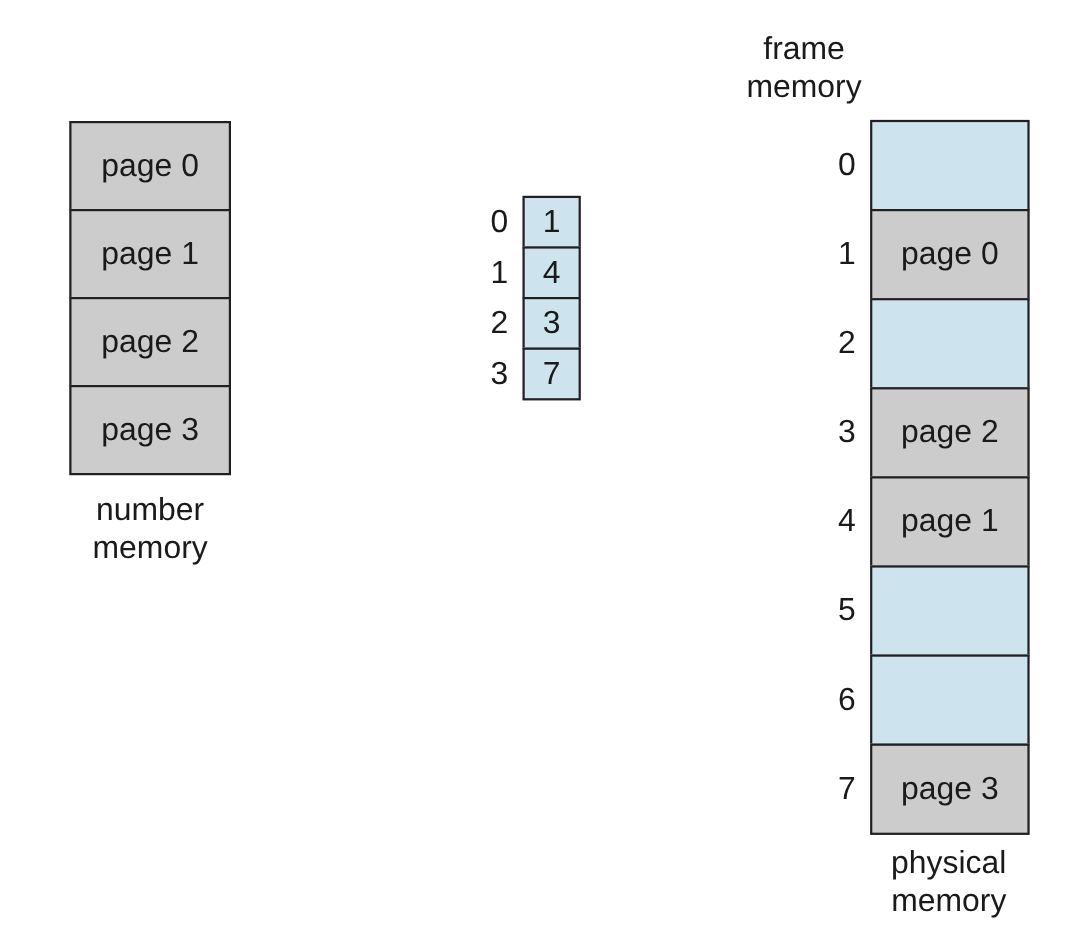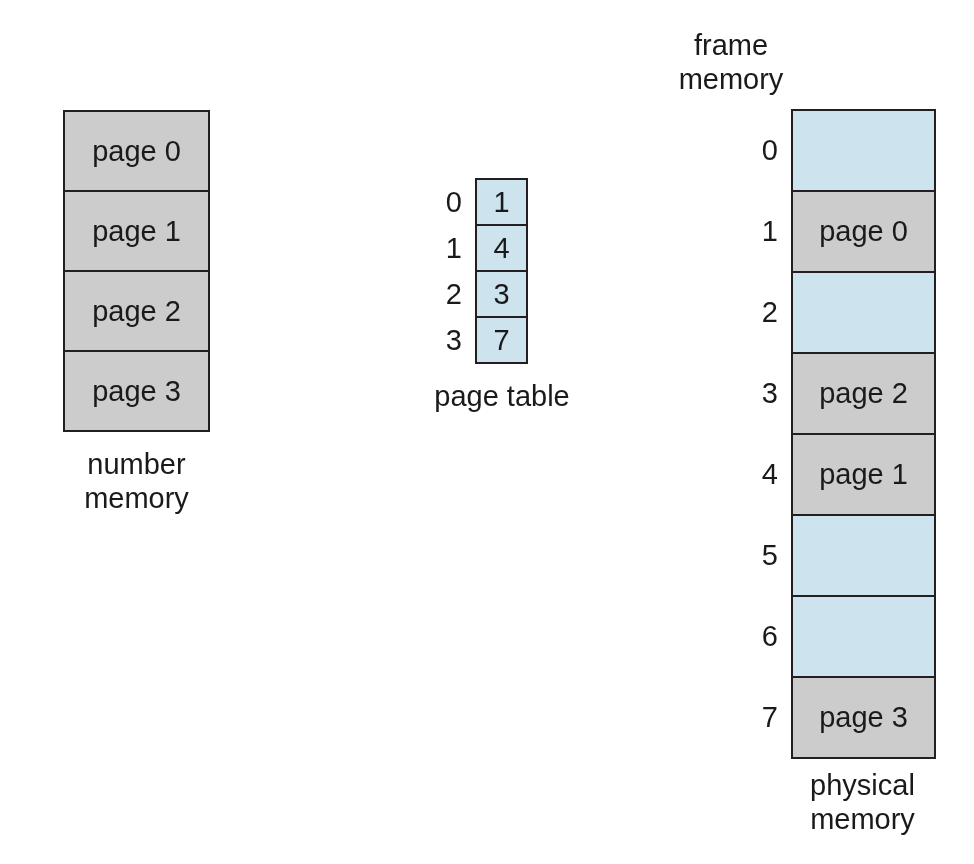--- a/index.html
+++ b/index.html
@@ -106,21 +106,20 @@
     </div>
     <div class="pt-row">
       <span class="pt-index">2</span>
       <span class="pt-cell">3</span>
     </div>
     <div class="pt-row">
       <span class="pt-index">3</span>
       <span class="pt-cell">7</span>
     </div>
   </div>
-  <div class="caption cap-ptable">page table</div>
 
   <div class="pmem">
     <div class="pm-row">
       <span class="pm-num">0</span>
       <span class="pm-cell empty"></span>
     </div>
     <div class="pm-row">
       <span class="pm-num">1</span>
       <span class="pm-cell occupied">page 0</span>
     </div>

